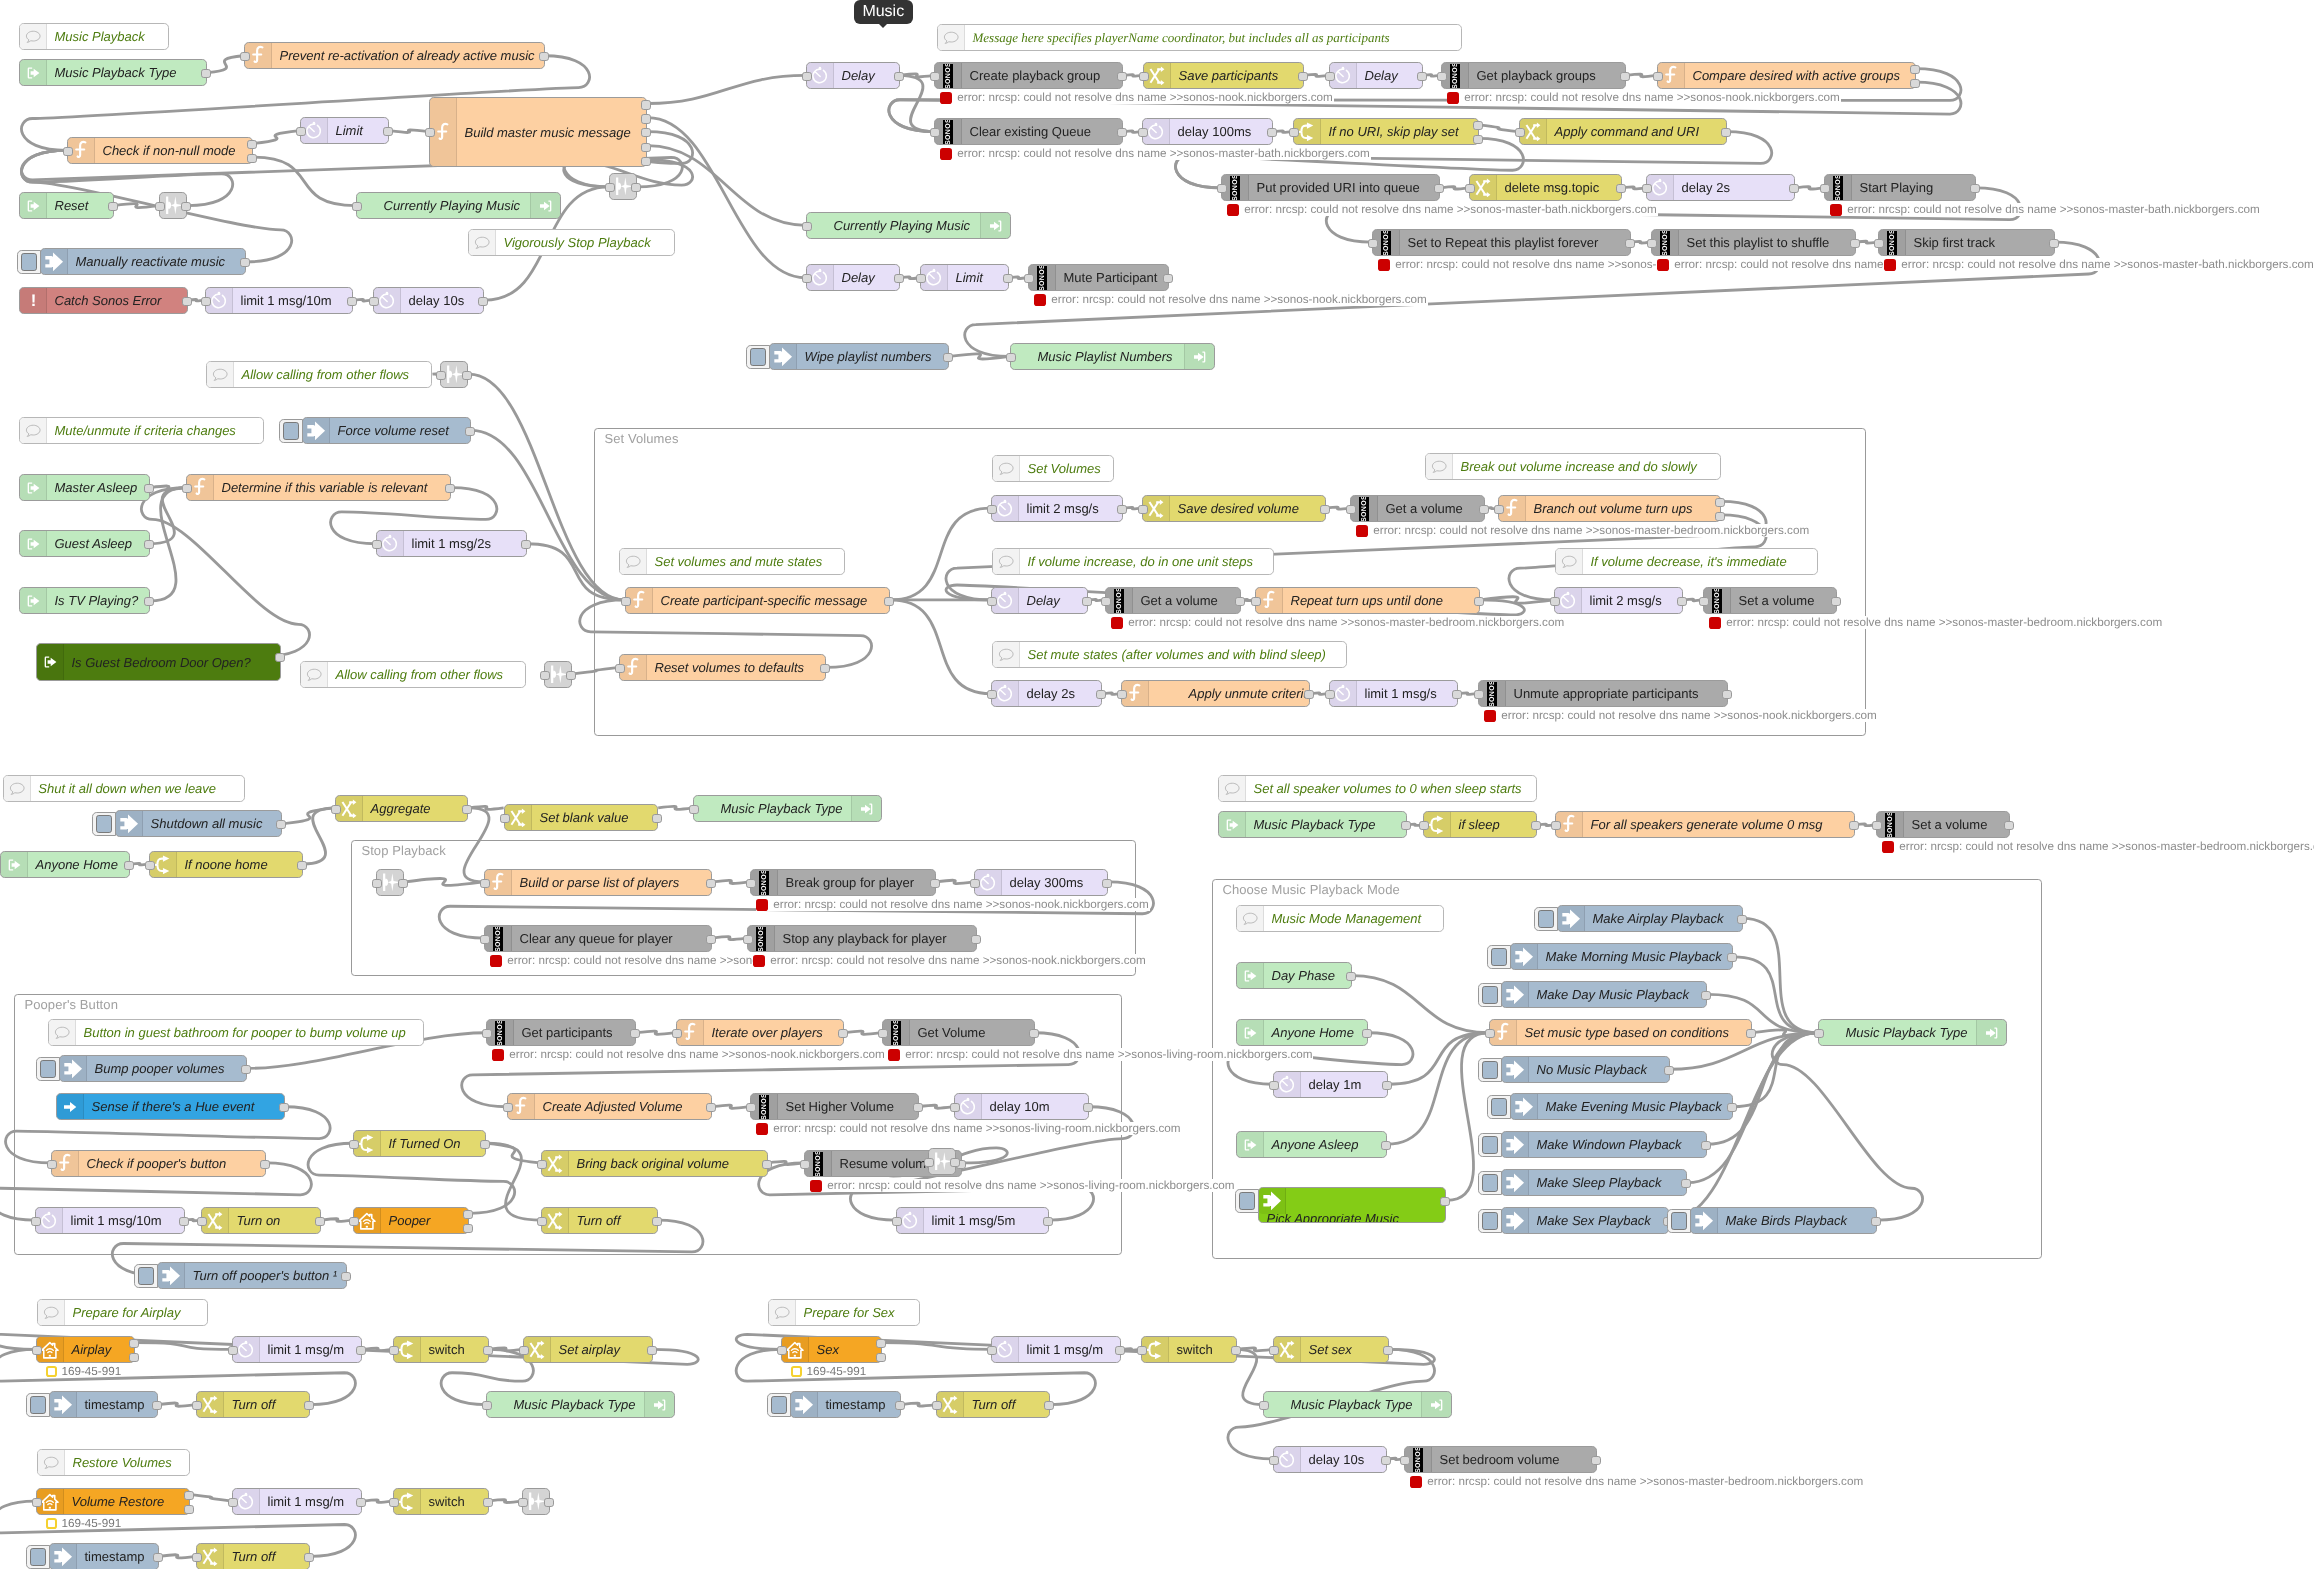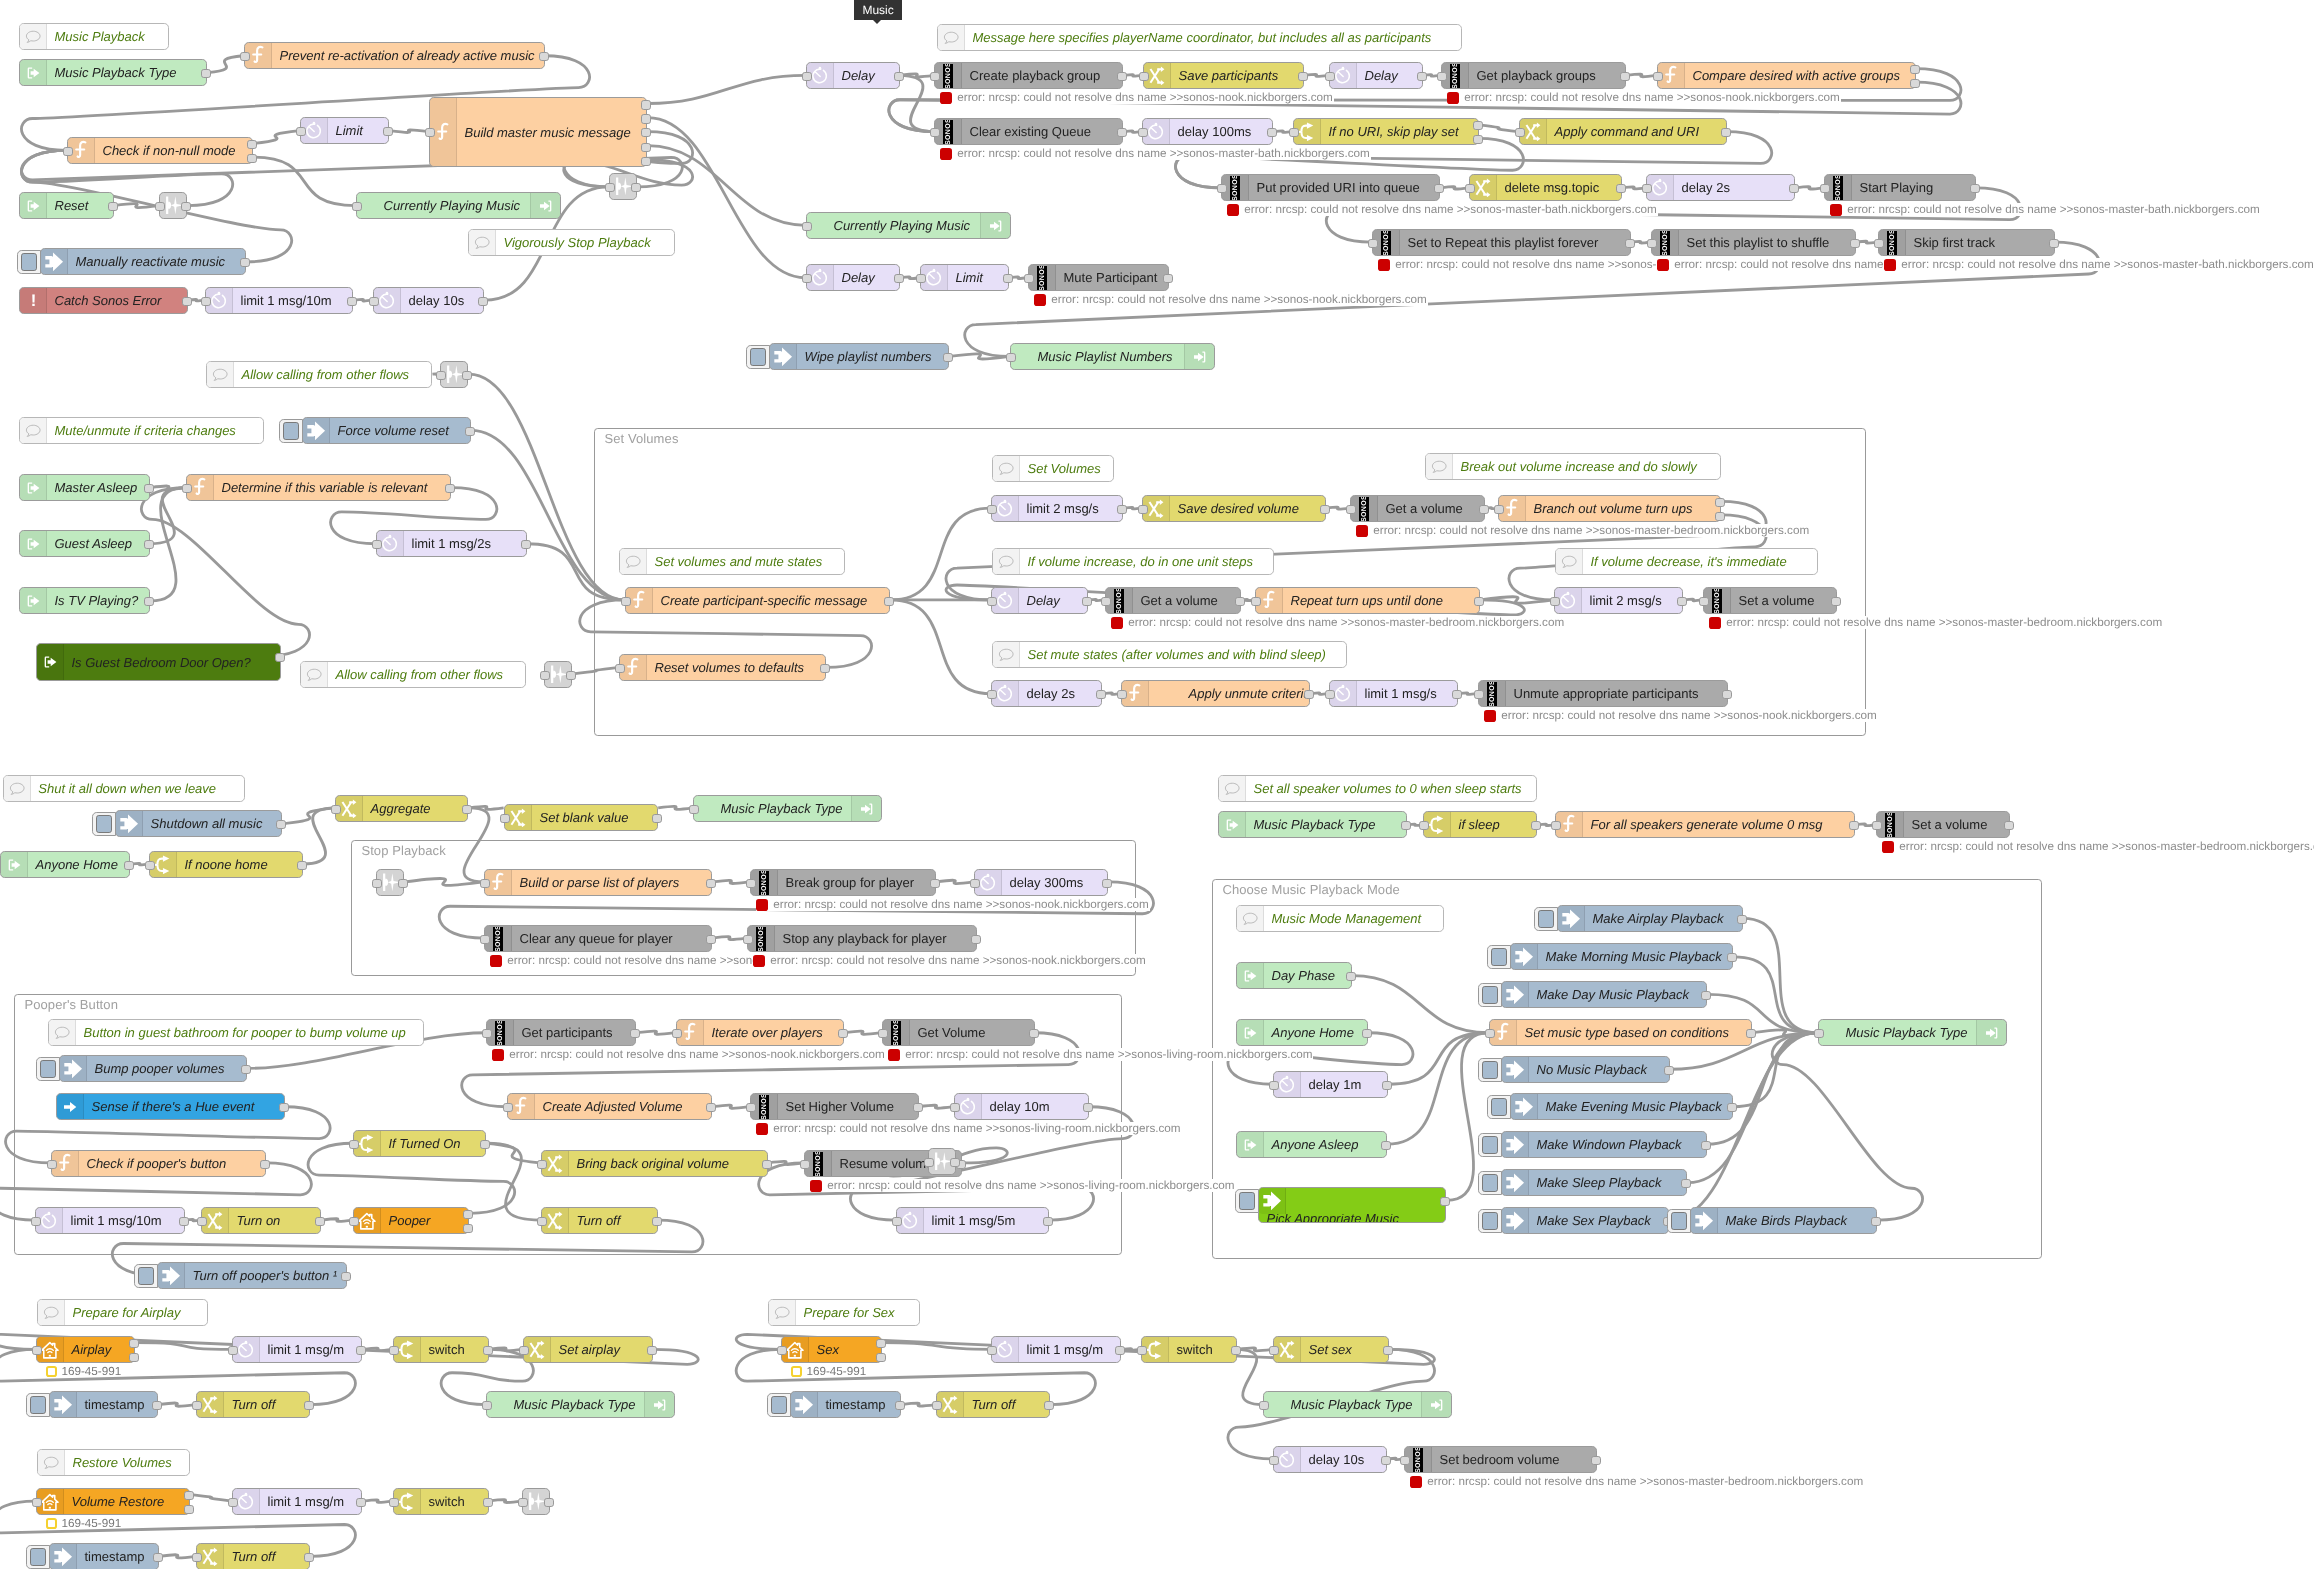--- a/index.html
+++ b/index.html
@@ -9,21 +9,21 @@
        -webkit-font-smoothing:antialiased;text-rendering:geometricPrecision;}
   #canvas{position:absolute;left:0;top:0;width:2314px;height:1569px;background:#fff;}
   svg#wires{position:absolute;left:0;top:0;width:2314px;height:1569px;overflow:visible;}
 
   
   .group{position:absolute;border:0.9px solid #999;border-radius:3.7px;background:transparent;}
   .group-label{position:absolute;left:9.4px;top:1.9px;font-size:13px;color:#a0a0a0;
                white-space:nowrap;letter-spacing:0.1px;}
 
   
-  .tabchip{position:absolute;background:#333;color:#fff;font-size:12px;border-radius:0;
+  .tabchip{position:absolute;background:#333;color:#fff;font-size:16px;border-radius:6px;
            padding:3.7px 8.4px 4.7px;line-height:1;}
   .tabchip:after{content:"";position:absolute;left:50%;bottom:-3.7px;margin-left:-4.7px;
                  border-left:4.7px solid transparent;border-right:4.7px solid transparent;
                  border-top:4.7px solid #333;}
 
   
   .node{position:absolute;box-sizing:border-box;border:0.9px solid #9b9b9b;border-radius:4.7px;
         height:27px;display:flex;align-items:stretch;overflow:visible;}
   .node .ico{width:26px;flex:0 0 26px;display:flex;align-items:center;justify-content:center;
              border-right:0.9px solid rgba(0,0,0,.10);background:rgba(0,0,0,.05);
@@ -399,21 +399,21 @@
           <svg class="icon" viewBox="0 0 24 24" width="19.7" height="19.7">
             <path d="M16.3 5.3A8.2 8.2 0 1 1 12.9 4.0" fill="none" stroke="#fff" stroke-width="1.8" stroke-linecap="round"></path>
             <circle cx="12.1" cy="2.6" r="1.6" fill="#fff"></circle>
             <path d="M6.5 7.4 12.4 12.9" stroke="#fff" stroke-width="1.8" stroke-linecap="round"></path>
           </svg>
         </div>
         <div class="lbl">delay 10s</div>
         <div class="port inp" style="top: 9px;"></div>
         <div class="port out" style="top: 9px;"></div>
       </div>
-      <div class="node comment" style="left: 937px; top: 24px; width: 525px; height: 27px;">
+      <div class="node comment" style="left: 937px; top: 24px; width: 525px; height: 27px; font-family: Liberation Serif, serif;">
         <div class="ico">
           <svg class="icon" viewBox="0 0 24 24" width="18" height="18">
             <path d="M12.3 4.3c-5.0 0-9.1 2.9-9.1 6.5 0 2.0 1.3 3.8 3.3 5.0-.25 1.4-1.1 2.5-2.3 3.4 1.9-.25 3.6-1.0 4.8-2.2 1.0.25 2.1.35 3.3.35 5.0 0 9.1-2.9 9.1-6.5S17.3 4.3 12.3 4.3z" fill="none" stroke="#b5b5b5" stroke-width="1.25"></path>
           </svg>
         </div>
         <div class="lbl">Message here specifies playerName coordinator, but includes all as participants</div>
       </div>
       <div class="node ital" style="left: 806px; top: 62px; width: 94px; height: 27px; background: rgb(231, 224, 248);">
         <div class="ico">
           <svg class="icon" viewBox="0 0 24 24" width="19.7" height="19.7">

